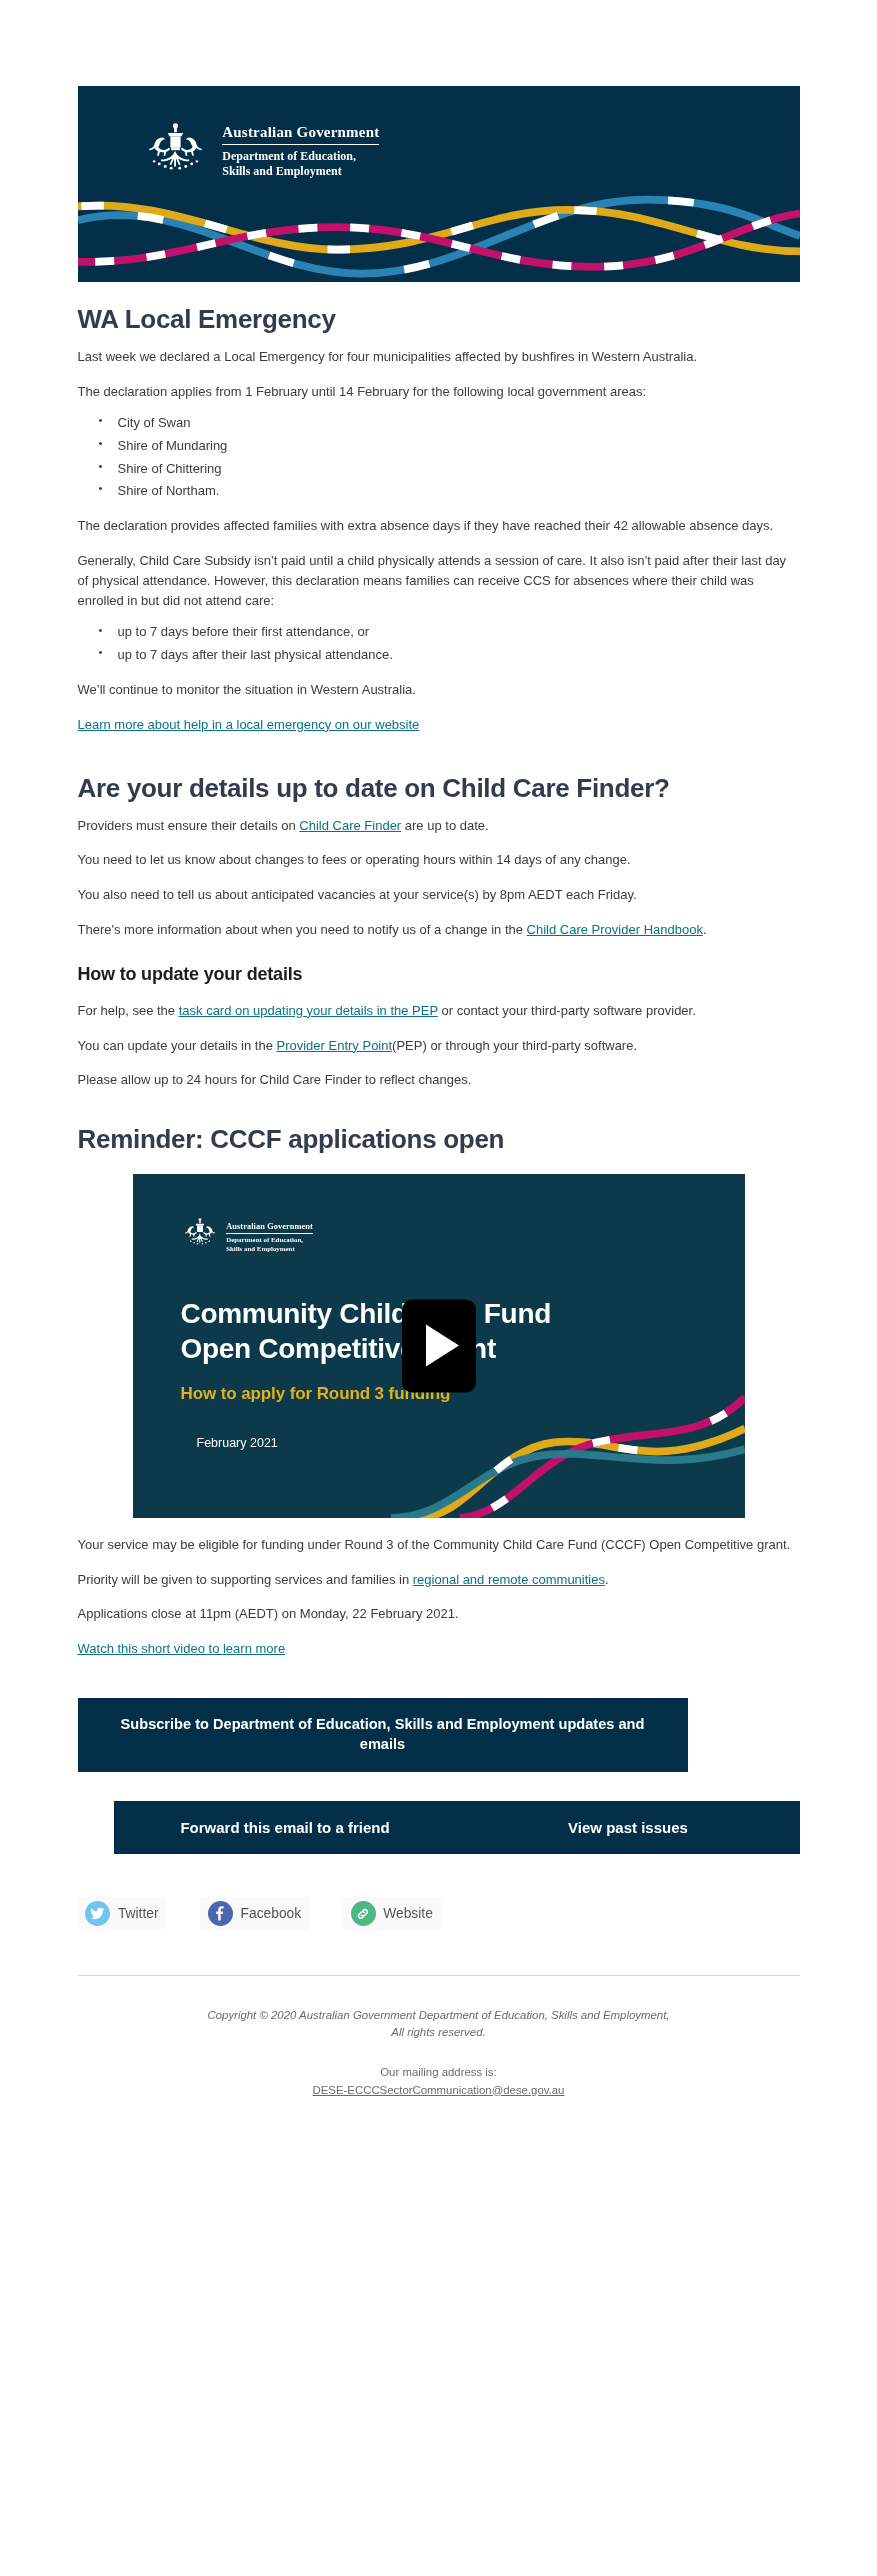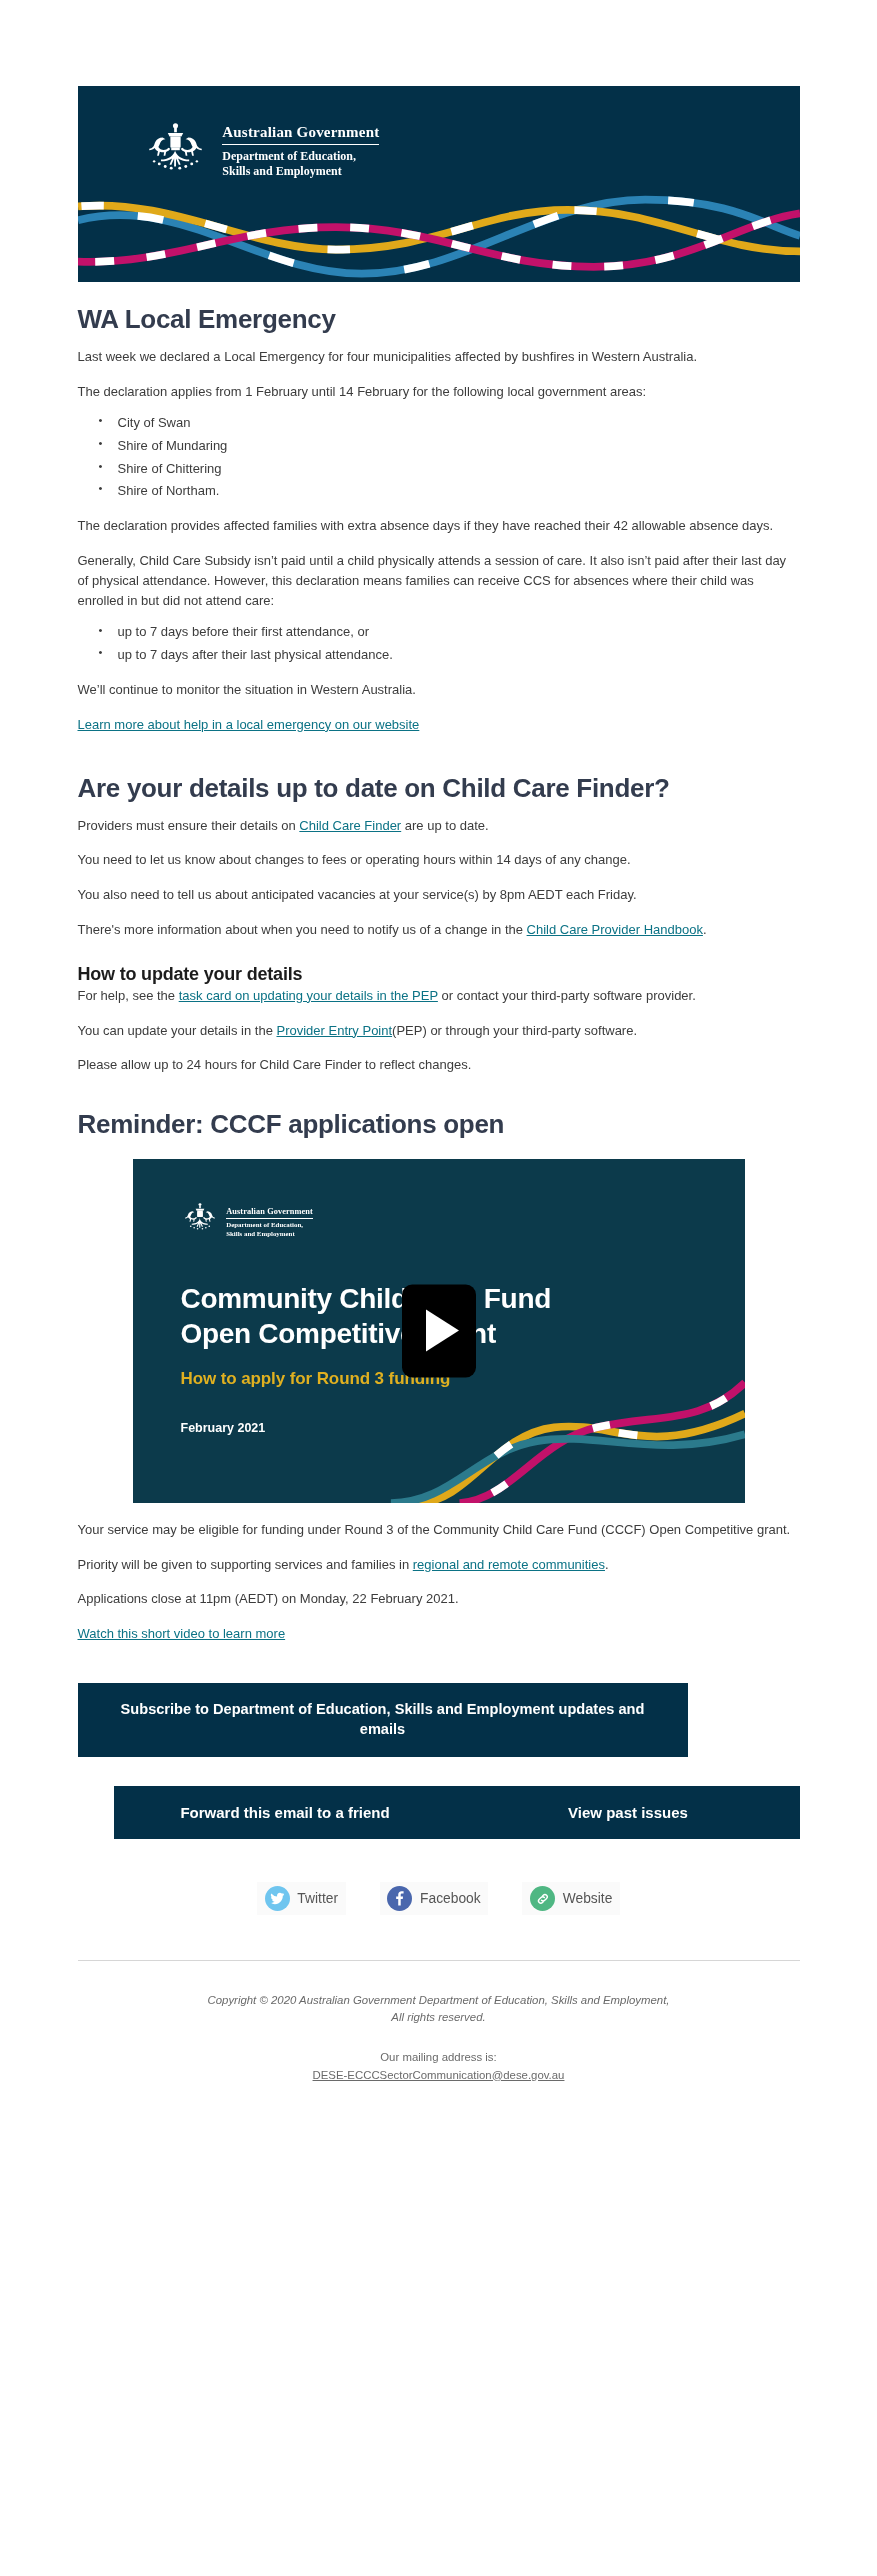--- a/index.html
+++ b/index.html
@@ -83,21 +83,21 @@
     line-height: 1.18;
     letter-spacing: -0.3px;
     margin: 0 0 12px 0;
   }
   h1.sec.tight { margin-bottom: 8.6px; }
 
   h2.sub {
     font-size: 18px;
     font-weight: 700;
     color: #1c1c1c;
-    margin: 24px 0 1px 0;
+    margin: 24px 0 16px 0;
     letter-spacing: -0.2px;
   }
 
   p.body {
     font-size: 13px;
     line-height: 1.55;
     color: #3c3c3c;
     margin: 0 0 14.6px 0;
   }
   p.body.tight { margin-bottom: 11.2px; }
@@ -172,22 +172,22 @@
     position: absolute; left: 48px; top: 122px;
     color: #ffffff; font-size: 28px; font-weight: 700;
     line-height: 1.25; letter-spacing: -0.3px; z-index: 2;
   }
   .vt-h2 {
     position: absolute; left: 48px; top: 210px;
     color: #e0b020; font-size: 17px; font-weight: 700;
     letter-spacing: -0.1px; z-index: 2; text-align: center;
   }
   .vt-date {
-    position: absolute; left: 48px; top: 262px;
-    color: #ffffff; font-size: 12.5px; font-weight: 700; z-index: 2;
+    position: absolute; left: 64px; top: 262px;
+    color: #ffffff; font-size: 12.5px; font-weight: 400; z-index: 2;
   }
   .vt-waves {
     position: absolute; left: 0; bottom: 0;
     width: 612px; height: 172px; z-index: 1;
   }
   .play-btn {
     position: absolute;
     left: 50%; top: 50%;
     transform: translate(-50%, -50%);
     width: 74px; height: 93px;
@@ -231,21 +231,21 @@
     font-size: 15px;
     font-weight: 700;
     text-align: center;
     padding: 18px 8.6px;
     width: 344px;
     cursor: pointer;
   }
 
   .social-row {
     display: flex;
-    justify-content: center;
+    justify-content: flex-start;
     gap: 34px;
     margin-top: 43px;
   }
   .social-item {
     display: flex;
     align-items: center;
     gap: 7.7px;
     background: #fafafa;
     padding: 4.3px 7.7px;
     cursor: pointer;

